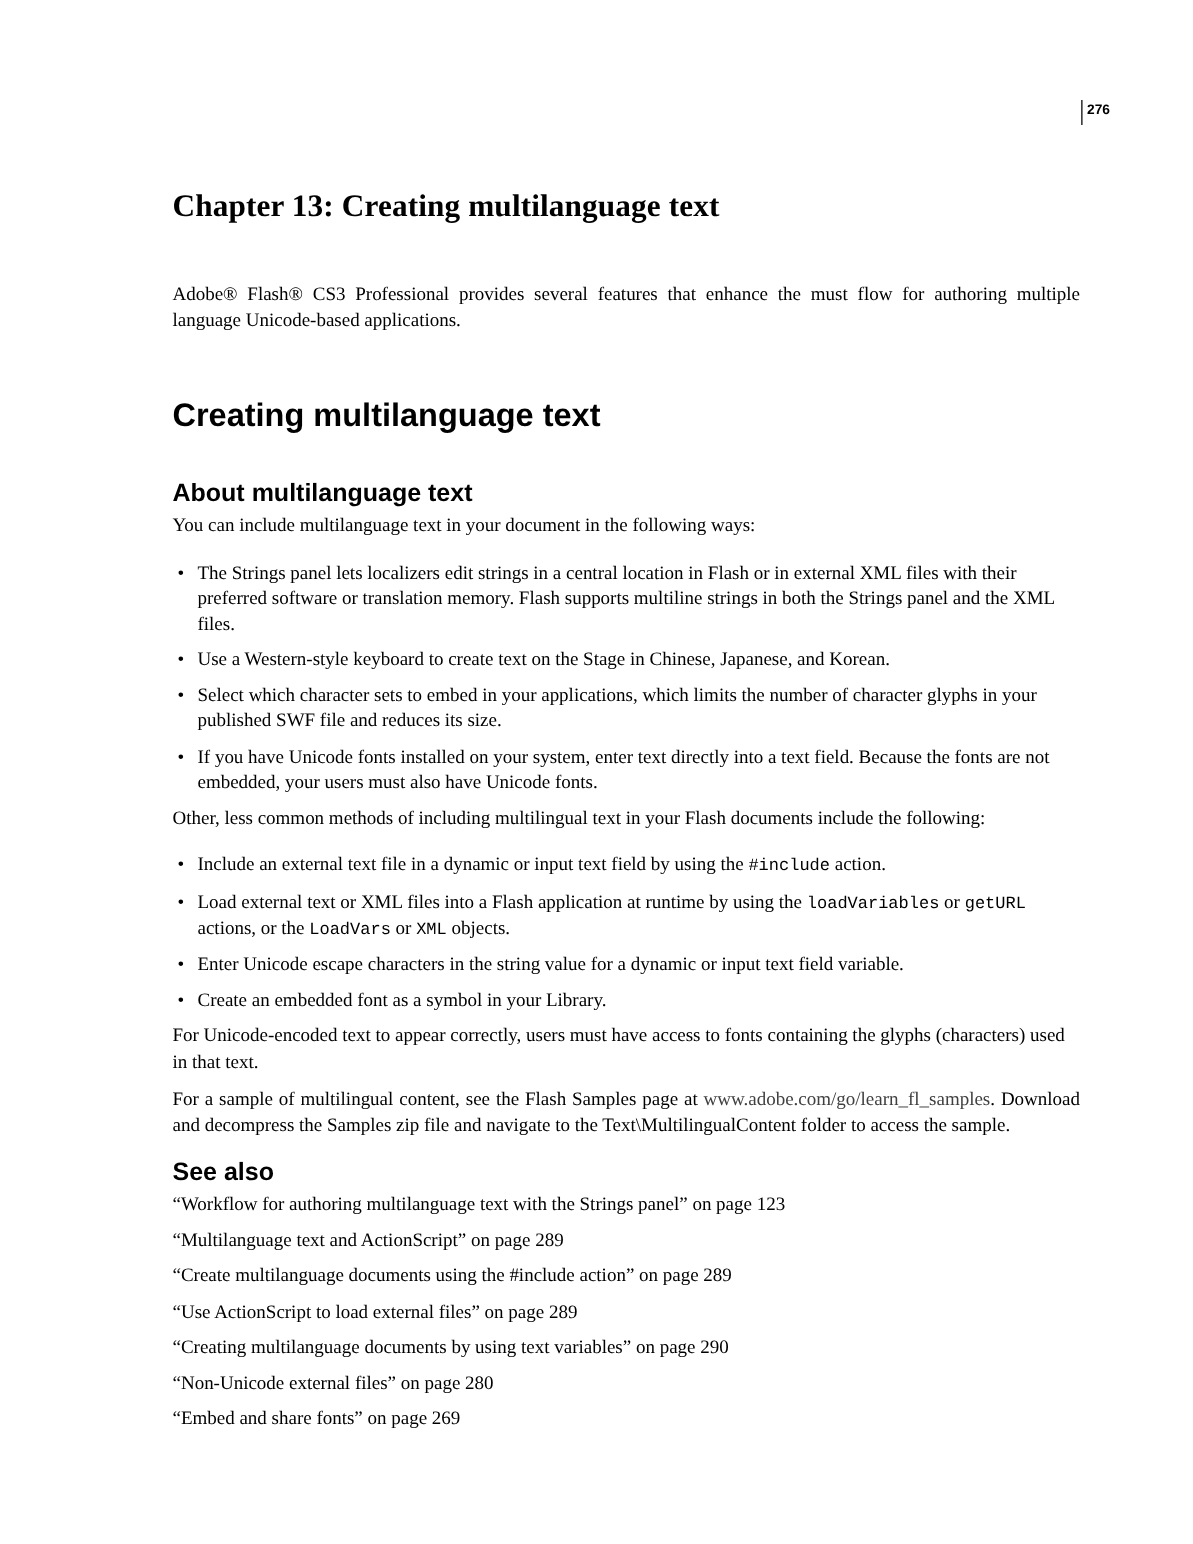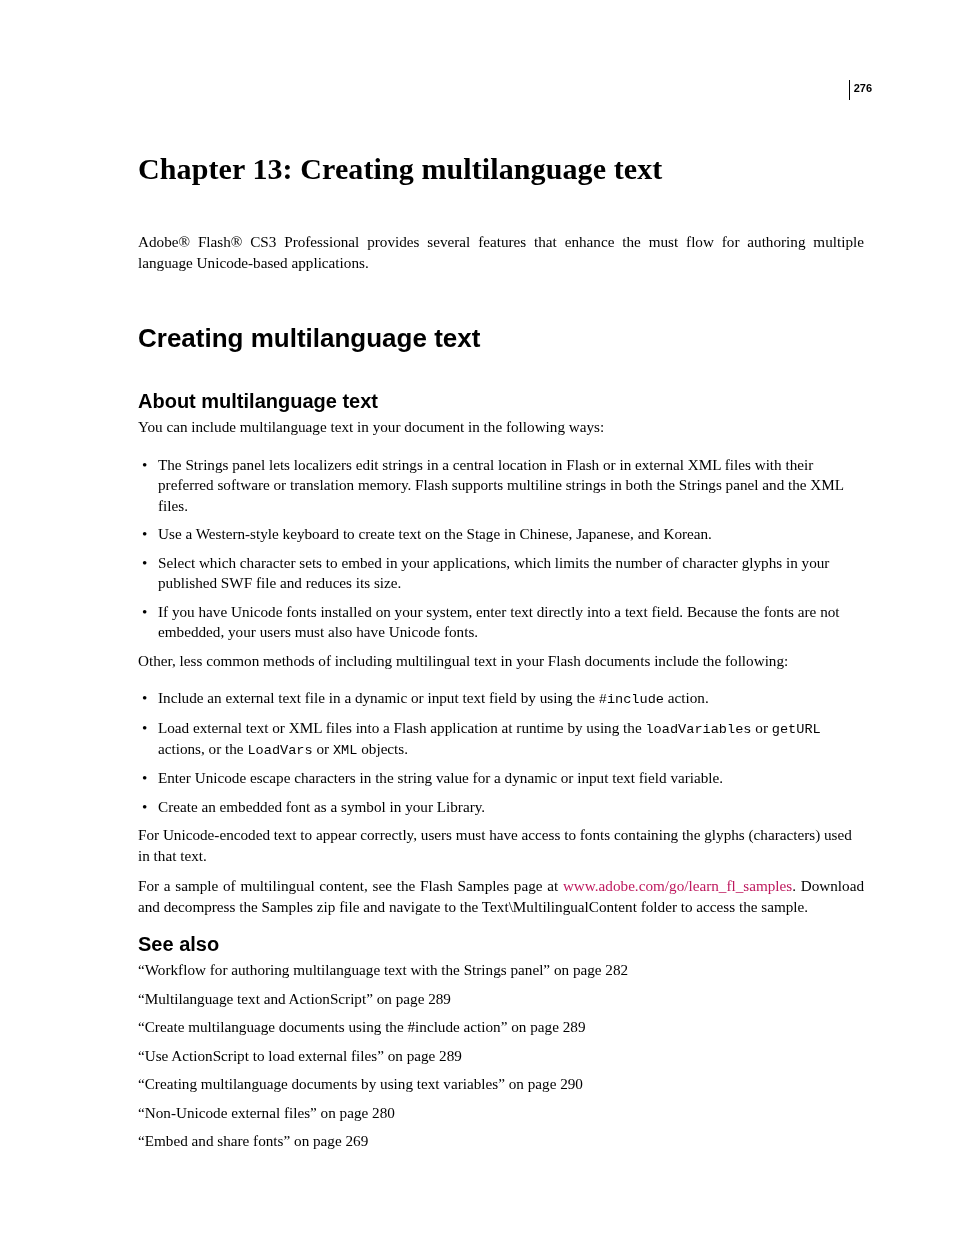--- a/index.html
+++ b/index.html
@@ -11,42 +11,42 @@
     width: 954px;
   }
   .page {
     position: relative;
     padding: 80px 90px 60px 138px;
     box-sizing: border-box;
   }
   .page-number-area {
     position: absolute;
     top: 80px;
-    right: 82px;
+    right: 66px;
     display: flex;
     align-items: flex-start;
     justify-content: center;
   }
   .page-number-bar {
     width: 1px;
     height: 20px;
     background: #000;
     margin-right: 4px;
   }
   .page-number {
     font-family: "Myriad Pro", Arial, Helvetica, sans-serif;
     font-size: 11px;
     font-weight: 700;
     line-height: 1;
     padding-top: 3px;
   }
   h1.chapter-title {
     font-family: "Minion Pro", "Times New Roman", Georgia, serif;
     font-weight: 700;
-    font-size: 30px;
+    font-size: 25px;
     margin: 72px 0 46px 0;
     letter-spacing: 0.1px;
   }
   p.intro {
     font-size: 15.2px;
     line-height: 1.35;
     margin: 0 0 50px 0;
     text-align: justify;
   }
   h2.section {
@@ -82,21 +82,21 @@
     content: "•";
     position: absolute;
     left: 4px;
     top: 0;
   }
   .mono {
     font-family: "Courier New", Courier, monospace;
     font-size: 13.6px;
   }
   a.link {
-    color: #be185d;
+    color: #404040;
     text-decoration: none;
   }
   .see-also-list p {
     font-size: 15.2px;
     line-height: 1.35;
     margin: 0 0 8px 0;
   }
 </style>
 </head>
 <body>
@@ -140,21 +140,21 @@
 
   <p class="body">For Unicode-encoded text to appear correctly, users must have access to fonts containing the glyphs (characters) used in that text.</p>
 
   <p class="body" style="text-align:justify;">
     <span>For a sample of multilingual content, see the Flash Samples page at </span><a class="link">www.adobe.com/go/learn_fl_samples</a><span>. Download and decompress the Samples zip file and navigate to the Text\MultilingualContent folder to access the sample.</span>
   </p>
 
   <h3 class="subsection" style="margin-top:16px;">See also</h3>
 
   <div class="see-also-list">
-    <p>“Workflow for authoring multilanguage text with the Strings panel” on page 282</p>
+    <p>“Workflow for authoring multilanguage text with the Strings panel” on page 123</p>
     <p>“Multilanguage text and ActionScript” on page 289</p>
     <p>“Create multilanguage documents using the #include action” on page 289</p>
     <p>“Use ActionScript to load external files” on page 289</p>
     <p>“Creating multilanguage documents by using text variables” on page 290</p>
     <p>“Non-Unicode external files” on page 280</p>
     <p>“Embed and share fonts” on page 269</p>
   </div>
 
 </div>
 

